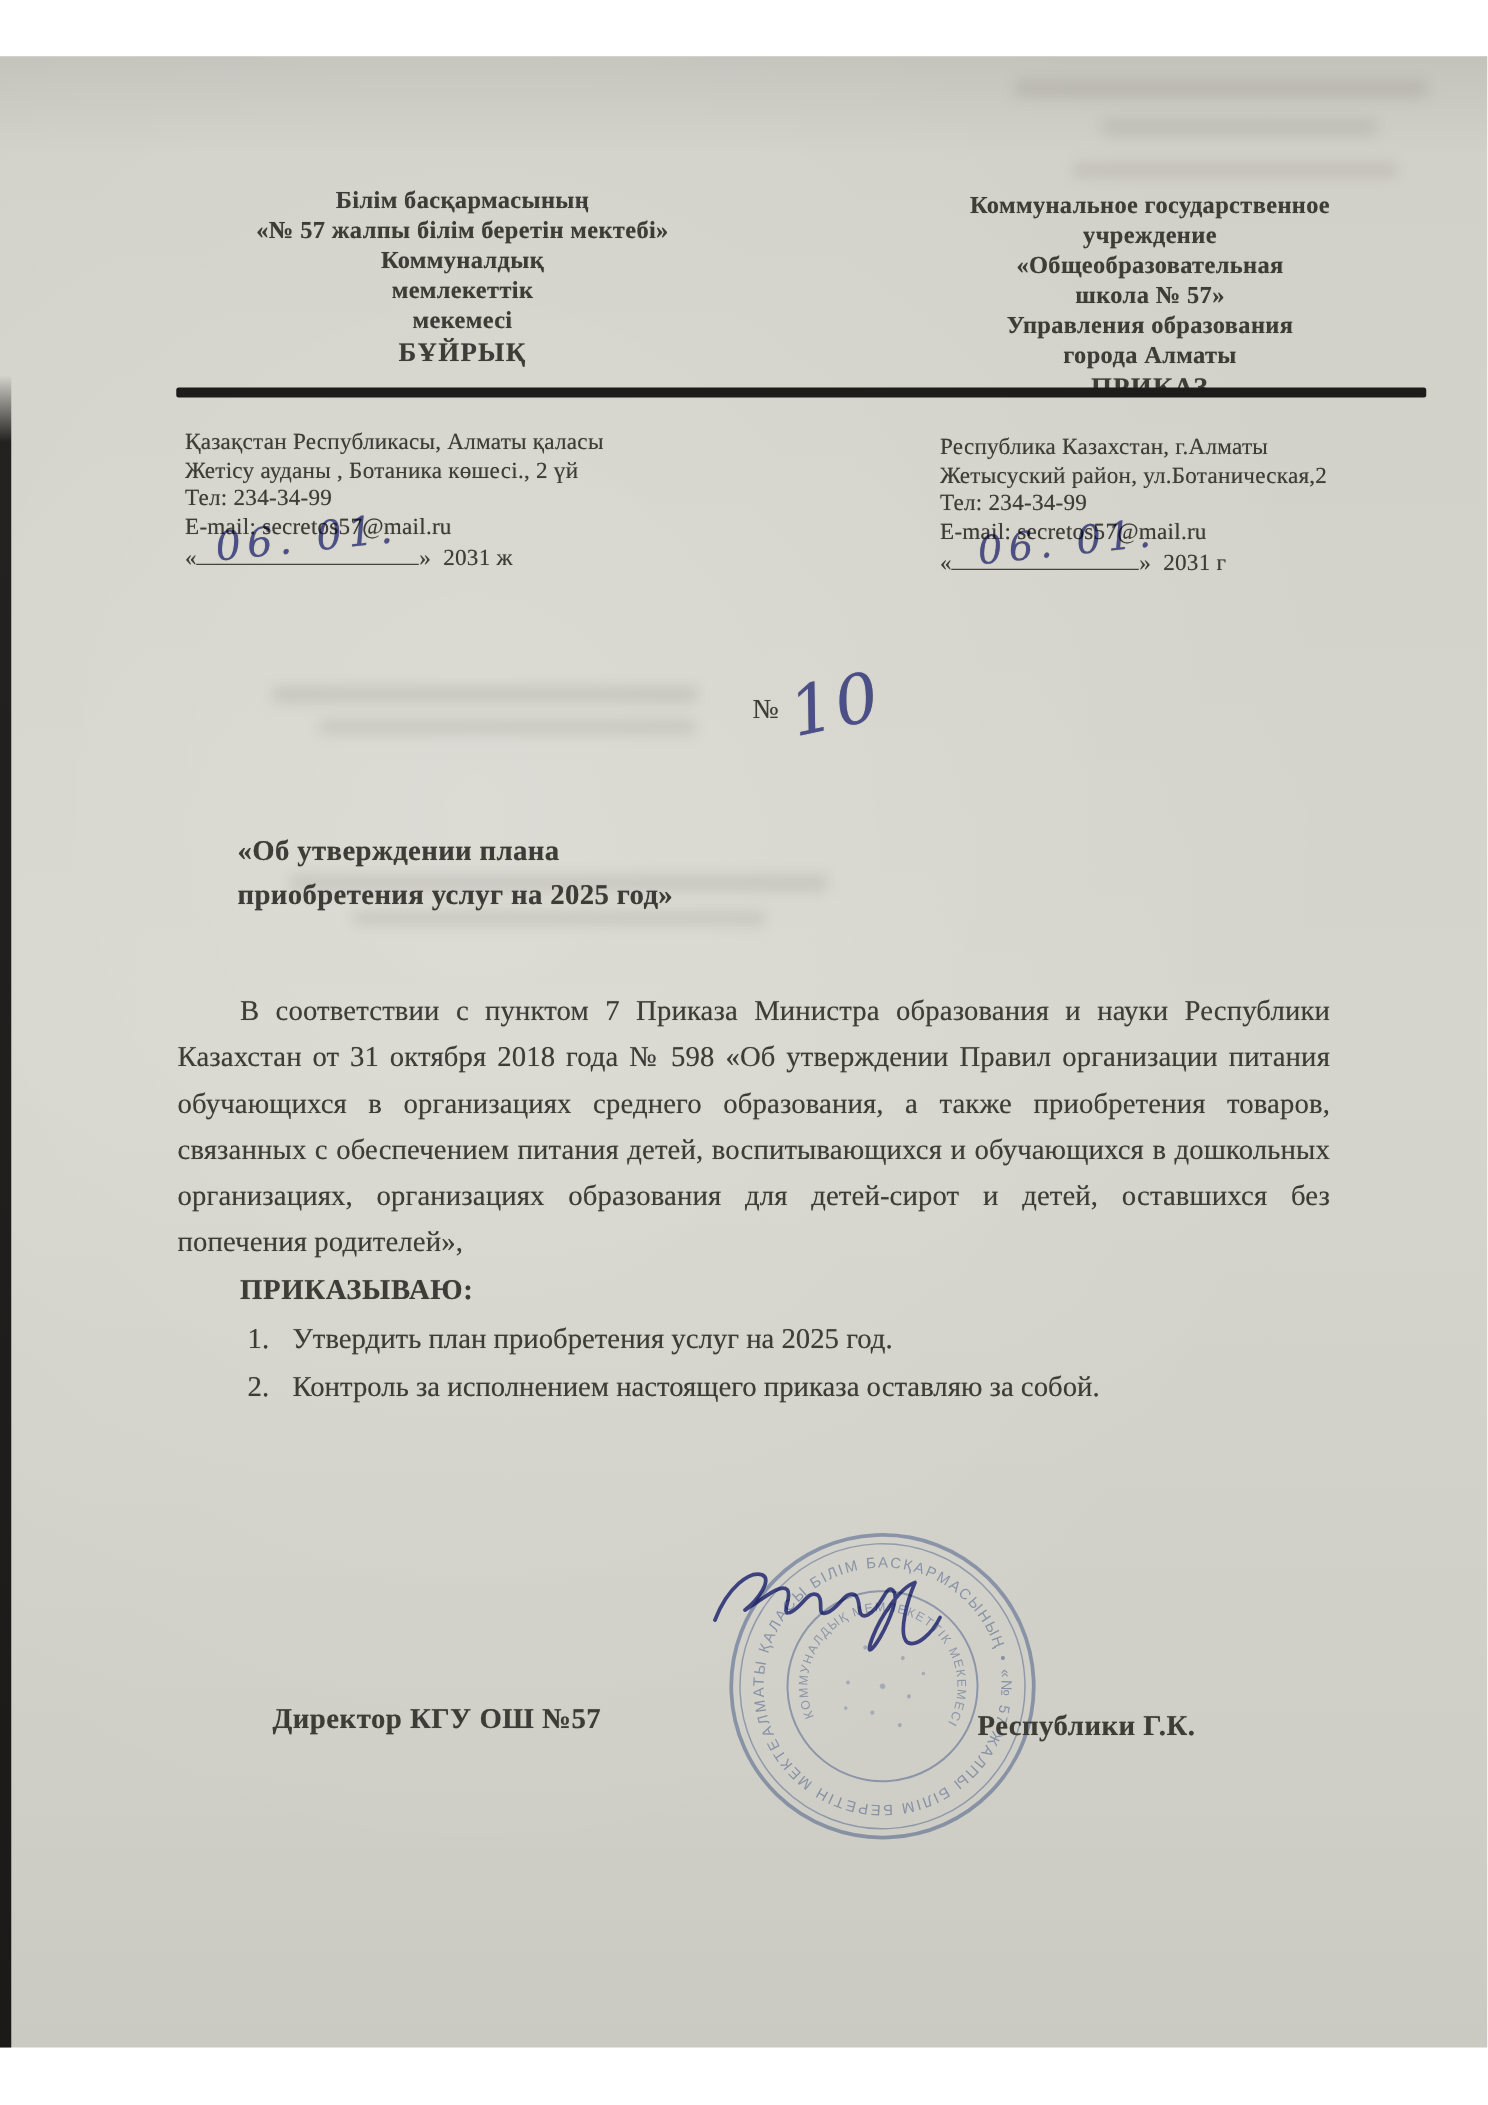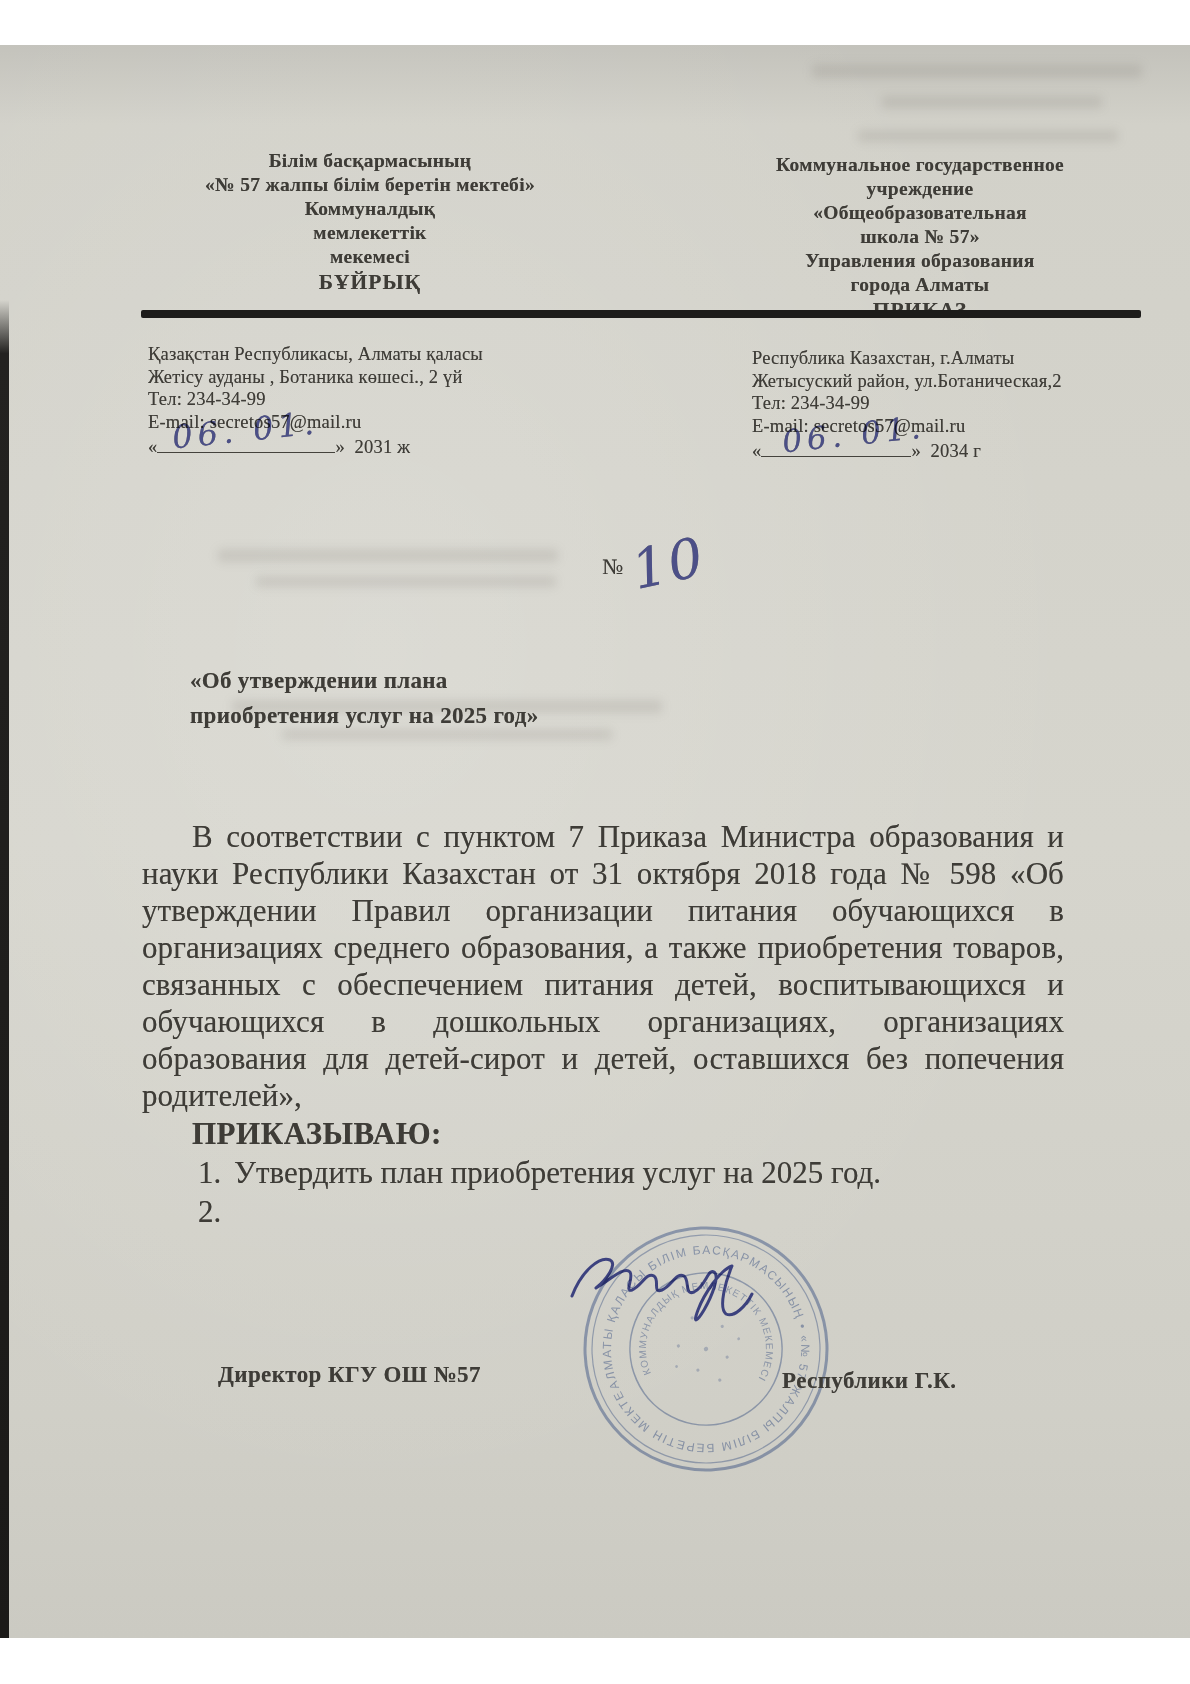--- a/index.html
+++ b/index.html
@@ -26,21 +26,21 @@
   .date-line{position:relative;margin-top:3px;white-space:nowrap;}
   .date-underline{display:inline-block;height:15px;border-bottom:1.6px solid #44423c;vertical-align:baseline;}
   .hand{
     font-family:"DejaVu Serif", serif;font-style:italic;color:#4b509e;
     mix-blend-mode:multiply;opacity:0.92;
   }
   .hand-date{position:absolute;top:-17px;font-size:32px;letter-spacing:5px;transform:rotate(-6deg);}
   .number-line{font-size:22px;}
   .hand-number{position:absolute;left:30px;top:-22px;font-size:54px;letter-spacing:2px;transform:rotate(-12deg);}
   .subject{font-size:23px;font-weight:bold;line-height:35px;letter-spacing:0.3px;}
-  .body-block{width:922px;font-size:31px;line-height:37px;margin-top:28px;}
+  .body-block{width:922px;font-size:23px;line-height:37px;}
   .body-block p{margin:0;text-align:justify;text-indent:50px;letter-spacing:0.1px;}
   .directive{font-weight:bold;margin:1px 0 2px 50px;letter-spacing:0.5px;}
   .order-list{margin:0 0 0 56px;}
   .order-item{display:flex;gap:10px;line-height:38.5px;}
   .order-item .num{min-width:26px;}
   .sig-label{font-size:23px;font-weight:bold;letter-spacing:0.4px;}
   .stamp-wrap{mix-blend-mode:multiply;opacity:0.85;}
   .signature-wrap{mix-blend-mode:multiply;}
   .ghost{
     position:absolute;background:rgba(110,108,100,0.16);filter:blur(5px);
@@ -92,21 +92,21 @@
     <span class="hand hand-date" style="left:24px;">06. 01.</span>
   </div>
 </div>
 
 <div class="abs info ink" style="left:752px;top:347px;width:420px;">
   <div>Республика  Казахстан, г.Алматы</div>
   <div>Жетысуский  район, ул.Ботаническая,2</div>
   <div>Тел: 234-34-99</div>
   <div>E-mail: secretos57@mail.ru</div>
   <div class="date-line">
-    <span>«</span><span class="date-underline" style="width:150px;"></span><span>»</span>&nbsp;&nbsp;<span>2034 г</span>
+    <span>«</span><span class="date-underline" style="width:150px;"></span><span>»</span>&nbsp;&nbsp;<span>2031 г</span>
     <span class="hand hand-date" style="left:30px;font-size:31px;">06. 01.</span>
   </div>
 </div>
 
 <div class="abs number-line ink" style="left:602px;top:554px;">
   <span>№</span>
   <span class="hand hand-number">10</span>
 </div>
 
 <div class="abs subject ink" style="left:190px;top:663px;width:640px;">
@@ -117,20 +117,21 @@
 <div class="abs body-block ink" style="left:142px;top:790px;">
   <p>В соответствии с пунктом 7 Приказа Министра образования и науки Республики Казахстан от 31 октября 2018 года № 598 «Об утверждении Правил организации питания обучающихся в организациях среднего образования, а также приобретения товаров, связанных с обеспечением питания детей, воспитывающихся и обучающихся в дошкольных организациях, организациях образования для детей-сирот и детей, оставшихся без попечения родителей»,</p>
   <div class="directive">ПРИКАЗЫВАЮ:</div>
   <div class="order-list">
     <div class="order-item">
       <span class="num">1.</span>
       <span>Утвердить план приобретения услуг на 2025 год.</span>
     </div>
     <div class="order-item">
       <span class="num">2.</span>
+      <span>Контроль за исполнением настоящего приказа оставляю за собой.</span>
     </div>
   </div>
 </div>
 
 <div class="abs stamp-wrap" style="left:572px;top:1215px;width:268px;height:268px;">
   <svg width="268" height="268" viewBox="0 0 268 268">
     <g transform="rotate(-24 134 134)" fill="none" stroke="#8a9cc6">
       <circle cx="134" cy="134" r="121" stroke-width="3" opacity="0.9"></circle>
       <circle cx="134" cy="134" r="114" stroke-width="1.2" opacity="0.8"></circle>
       <circle cx="134" cy="134" r="76" stroke-width="1.6" opacity="0.85"></circle>

